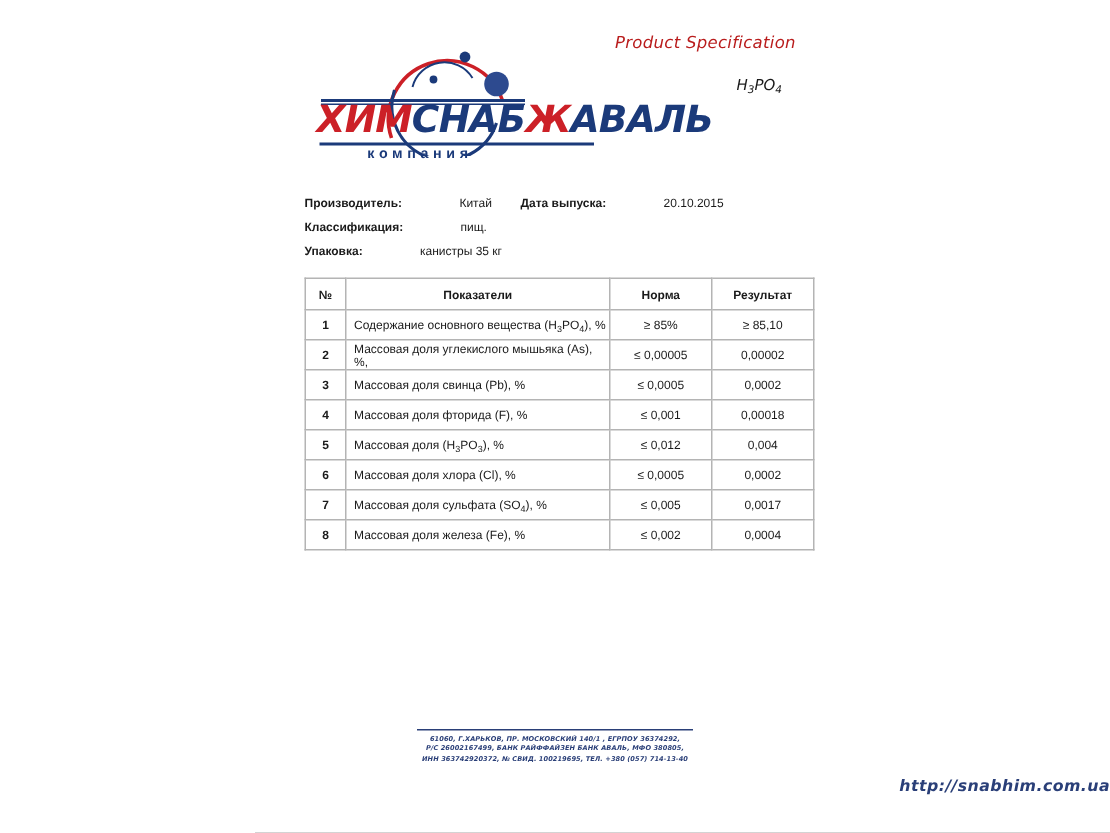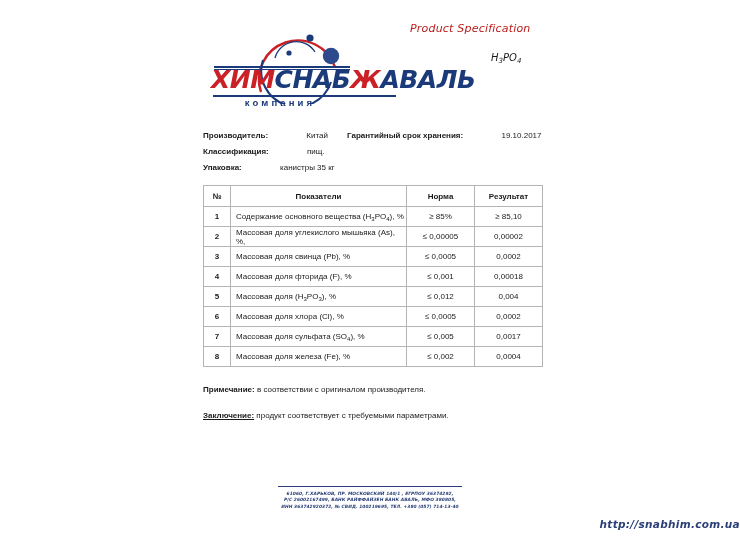--- a/index.html
+++ b/index.html
@@ -306,22 +306,22 @@
         <span class="meta-label">Классификация:</span>
         <span class="meta-value">пищ.</span>
       </span>
       <span class="meta-row">
         <span class="meta-label">Упаковка:</span>
         <span class="meta-value">канистры 35 кг</span>
       </span>
     </div>
     <div class="meta-col right">
       <span class="meta-row">
-        <span class="meta-label">Гарантийный срок хранения:</span>
-        <span class="meta-value">19.10.2017</span>
+        <span class="meta-label">Дата выпуска:</span>
+        <span class="meta-value">20.10.2015</span>
       </span>
     </div>
   </div>
 
   <table class="spec-table">
     <colgroup>
       <col class="c-num">
         <col class="c-name">
         <col class="c-norm">
         <col class="c-res">
@@ -379,28 +379,20 @@
       </tr>
       <tr>
         <td class="num">8</td>
         <td class="name"><span>Массовая доля железа (Fe), %</span><sub></sub><span></span><sub></sub><span></span></td>
         <td class="norm">≤ 0,002</td>
         <td class="res">0,0004</td>
       </tr>
     </tbody>
   </table>
 
-  <div class="notes">
-    <div class="note-line">
-      <span class="note-label">Примечание:</span><span class="note-text"> в соответствии с оригиналом производителя.</span>
-    </div>
-    <div class="note-line">
-      <span class="note-label underlined">Заключение:</span><span class="note-text"> продукт соответствует с требуемыми параметрами.</span>
-    </div>
-  </div>
 
   <div class="footer">
     <div class="footer-rule"></div>
     <div class="footer-lines">
       <div class="footer-line">61060, Г.ХАРЬКОВ, ПР. МОСКОВСКИЙ 140/1 , ЕГРПОУ 36374292,</div>
       <div class="footer-line">Р/С 26002167499, БАНК РАЙФФАЙЗЕН БАНК АВАЛЬ, МФО 380805,</div>
       <div class="footer-line">ИНН 363742920372, № СВИД. 100219695, ТЕЛ. +380 (057) 714-13-40</div>
     </div>
     <div class="footer-url">http://snabhim.com.ua</div>
   </div>

